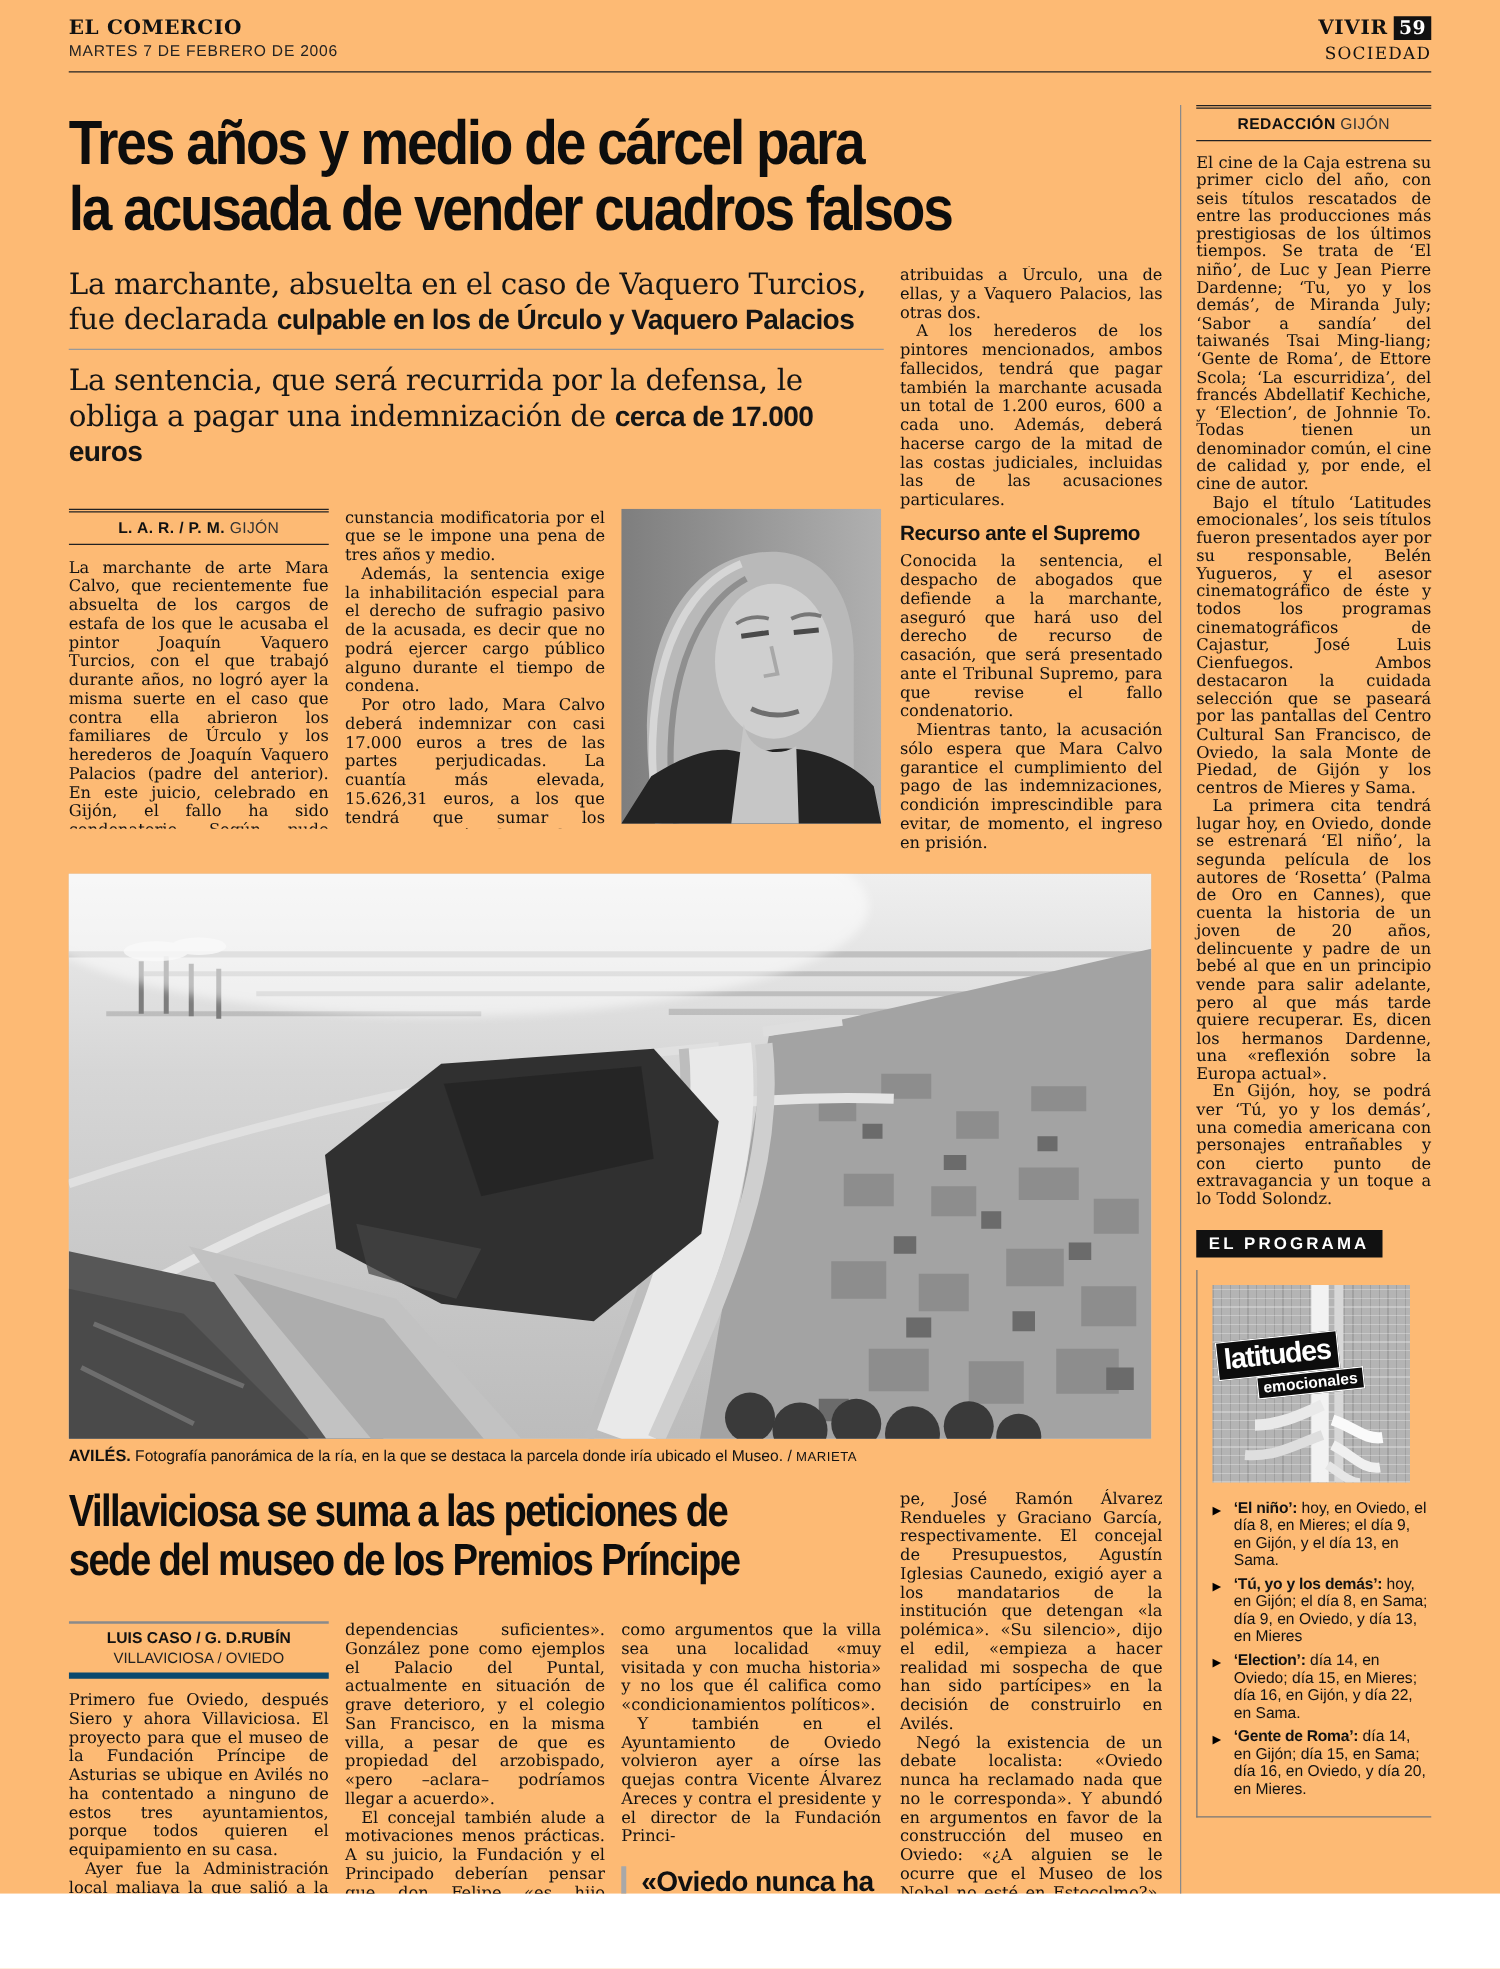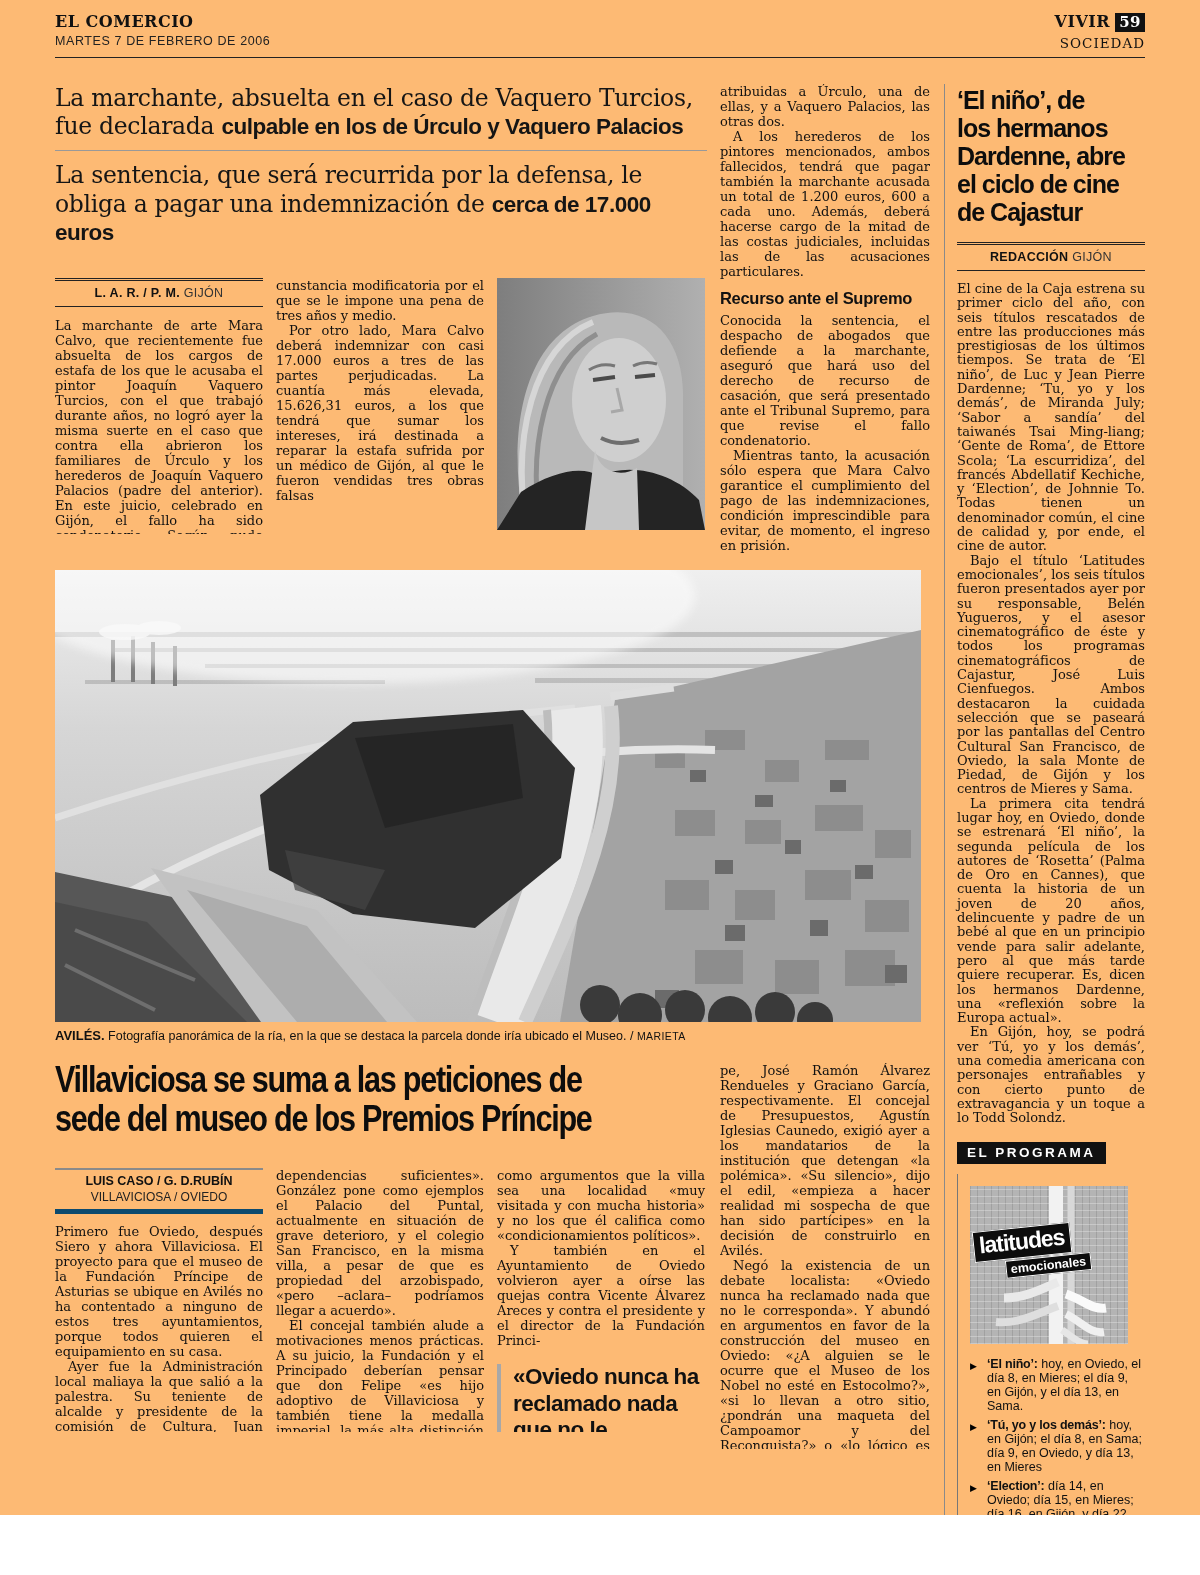--- a/index.html
+++ b/index.html
@@ -97,34 +97,39 @@
       <div class="mast-right">
         <div class="vivir-row"><span>VIVIR</span><span class="page-badge">59</span></div>
         <div class="section-name">SOCIEDAD</div>
       </div>
     </div>
 
     <div class="content">
 
       <div class="main-col">
 
+        <div class="h1block">
+          <div class="h1line">Tres años y medio de cárcel para</div>
+          <div class="h1line">la acusada de vender cuadros falsos</div>
+        </div>
 
         <div class="top-row">
           <div class="left-three">
             <div class="subhead"><span>La marchante, absuelta en el caso de Vaquero Turcios, fue declarada </span><span class="emph">culpable en los de Úrculo y Vaquero Palacios</span></div>
             <hr class="sub-rule">
             <div class="subhead"><span>La sentencia, que será recurrida por la defensa, le obliga a pagar una indemnización de </span><span class="emph">cerca de 17.000 euros</span></div>
 
             <div class="cols3">
               <div class="tcol">
                 <div class="kicker"><span>L. A. R. / P. M.</span> <span class="place">GIJÓN</span></div>
                 <p class="body">La marchante de arte Mara Calvo, que recientemente fue absuelta de los cargos de estafa de los que le acusaba el pintor Joaquín Vaquero Turcios, con el que trabajó durante años, no logró ayer la misma suerte en el caso que contra ella abrieron los familiares de Úrculo y los herederos de Joaquín Vaquero Palacios (padre del anterior). En este juicio, celebrado en Gijón, el fallo ha sido condenatorio. Según pudo saber EL COMERCIO, la sentencia estima que ha sido probado el delito continuado de estafa sin cir-</p>
               </div>
               <div class="tcol">
                 <p class="body">cunstancia modificatoria por el que se le impone una pena de tres años y medio.</p>
+                <p class="body ind">Además, la sentencia exige la inhabilitación especial para el derecho de sufragio pasivo de la acusada, es decir que no podrá ejercer cargo público alguno durante el tiempo de condena.</p>
                 <p class="body ind">Por otro lado, Mara Calvo deberá indemnizar con casi 17.000 euros a tres de las partes perjudicadas. La cuantía más elevada, 15.626,31 euros, a los que tendrá que sumar los intereses, irá destinada a reparar la estafa sufrida por un médico de Gijón, al que le fueron vendidas tres obras falsas</p>
               </div>
               <div class="tcol">
                 <svg class="portrait" viewBox="0 0 208 252" xmlns="http://www.w3.org/2000/svg">
                   <defs>
                     <linearGradient id="pg" x1="0" y1="0" x2="1" y2="0">
                       <stop offset="0" stop-color="#7e7e7e"></stop>
                         <stop offset="0.55" stop-color="#9a9a9a"></stop>
                         <stop offset="1" stop-color="#b0b0b0"></stop>
                     </linearGradient>
@@ -269,27 +274,20 @@
             </div>
           </div>
           <div class="bcol4">
             <p class="body">pe, José Ramón Álvarez Rendueles y Graciano García, respectivamente. El concejal de Presupuestos, Agustín Iglesias Caunedo, exigió ayer a los mandatarios de la institución que detengan «la polémica». «Su silencio», dijo el edil, «empieza a hacer realidad mi sospecha de que han sido partícipes» en la decisión de construirlo en Avilés.</p>
             <p class="body ind">Negó la existencia de un debate localista: «Oviedo nunca ha reclamado nada que no le corresponda». Y abundó en argumentos en favor de la construcción del museo en Oviedo: «¿A alguien se le ocurre que el Museo de los Nobel no esté en Estocolmo?», «si lo llevan a otro sitio, ¿pondrán una maqueta del Campoamor y del Reconquista?» o «lo lógico es que tenga su sede en la capital, como la tienen los premios o la propia Fundación». Veremos.</p>
           </div>
         </div>
       </div>
 
       <div class="sidebar">
-        <div class="sb-head">
-          <div class="sb-hline">‘El niño’, de</div>
-          <div class="sb-hline">los hermanos</div>
-          <div class="sb-hline">Dardenne, abre</div>
-          <div class="sb-hline">el ciclo de cine</div>
-          <div class="sb-hline">de Cajastur</div>
-        </div>
         <div class="kicker"><span>REDACCIÓN</span> <span class="place">GIJÓN</span></div>
         <p class="body">El cine de la Caja estrena su primer ciclo del año, con seis títulos rescatados de entre las producciones más prestigiosas de los últimos tiempos. Se trata de ‘El niño’, de Luc y Jean Pierre Dardenne; ‘Tu, yo y los demás’, de Miranda July; ‘Sabor a sandía’ del taiwanés Tsai Ming-liang; ‘Gente de Roma’, de Ettore Scola; ‘La escurridiza’, del francés Abdellatif Kechiche, y ‘Election’, de Johnnie To. Todas tienen un denominador común, el cine de calidad y, por ende, el cine de autor.</p>
         <p class="body ind">Bajo el título ‘Latitudes emocionales’, los seis títulos fueron presentados ayer por su responsable, Belén Yugueros, y el asesor cinematográfico de éste y todos los programas cinematográficos de Cajastur, José Luis Cienfuegos. Ambos destacaron la cuidada selección que se paseará por las pantallas del Centro Cultural San Francisco, de Oviedo, la sala Monte de Piedad, de Gijón y los centros de Mieres y Sama.</p>
         <p class="body ind">La primera cita tendrá lugar hoy, en Oviedo, donde se estrenará ‘El niño’, la segunda película de los autores de ‘Rosetta’ (Palma de Oro en Cannes), que cuenta la historia de un joven de 20 años, delincuente y padre de un bebé al que en un principio vende para salir adelante, pero al que más tarde quiere recuperar. Es, dicen los hermanos Dardenne, una «reflexión sobre la Europa actual».</p>
         <p class="body ind">En Gijón, hoy, se podrá ver ‘Tú, yo y los demás’, una comedia americana con personajes entrañables y con cierto punto de extravagancia y un toque a lo Todd Solondz.</p>
 
         <div class="programa-label">EL PROGRAMA</div>
         <div class="program-box">
           <div class="poster">
             <svg viewBox="0 0 158 158" xmlns="http://www.w3.org/2000/svg">

